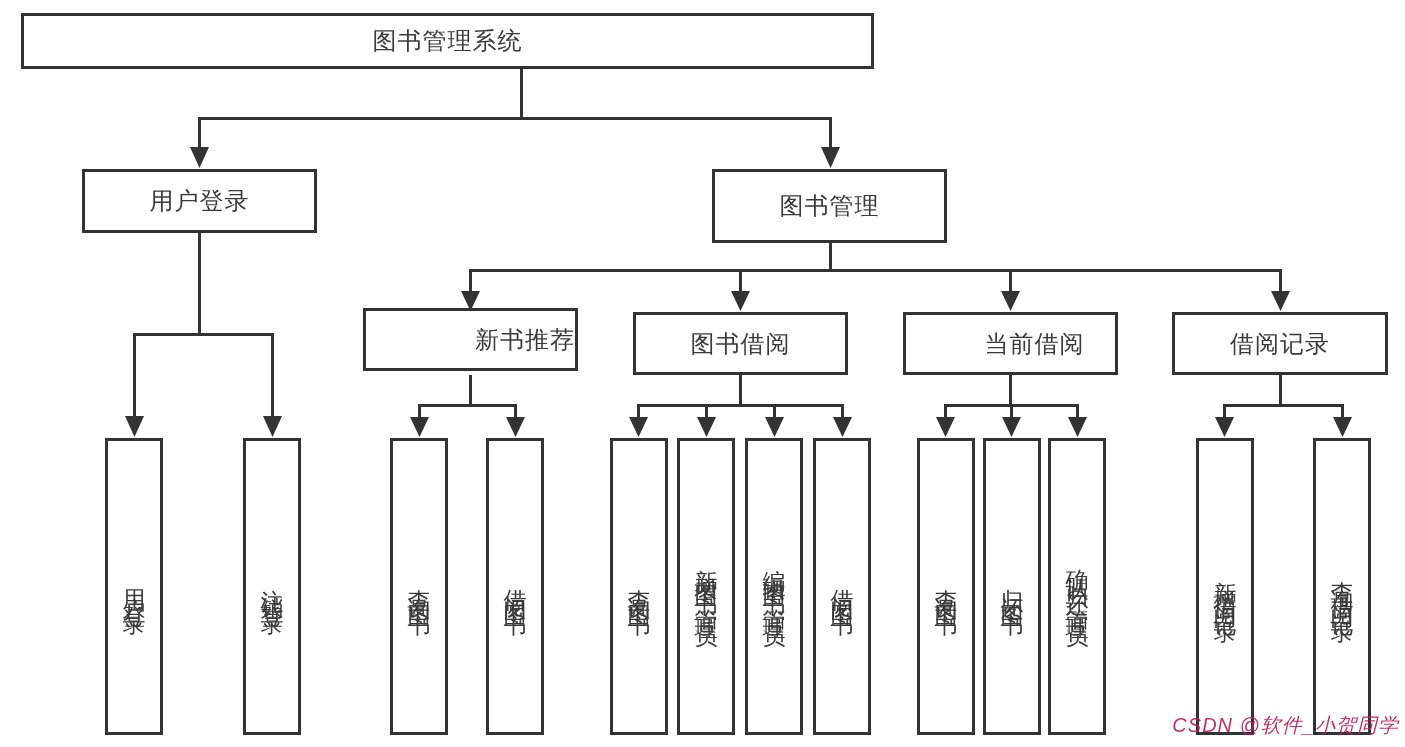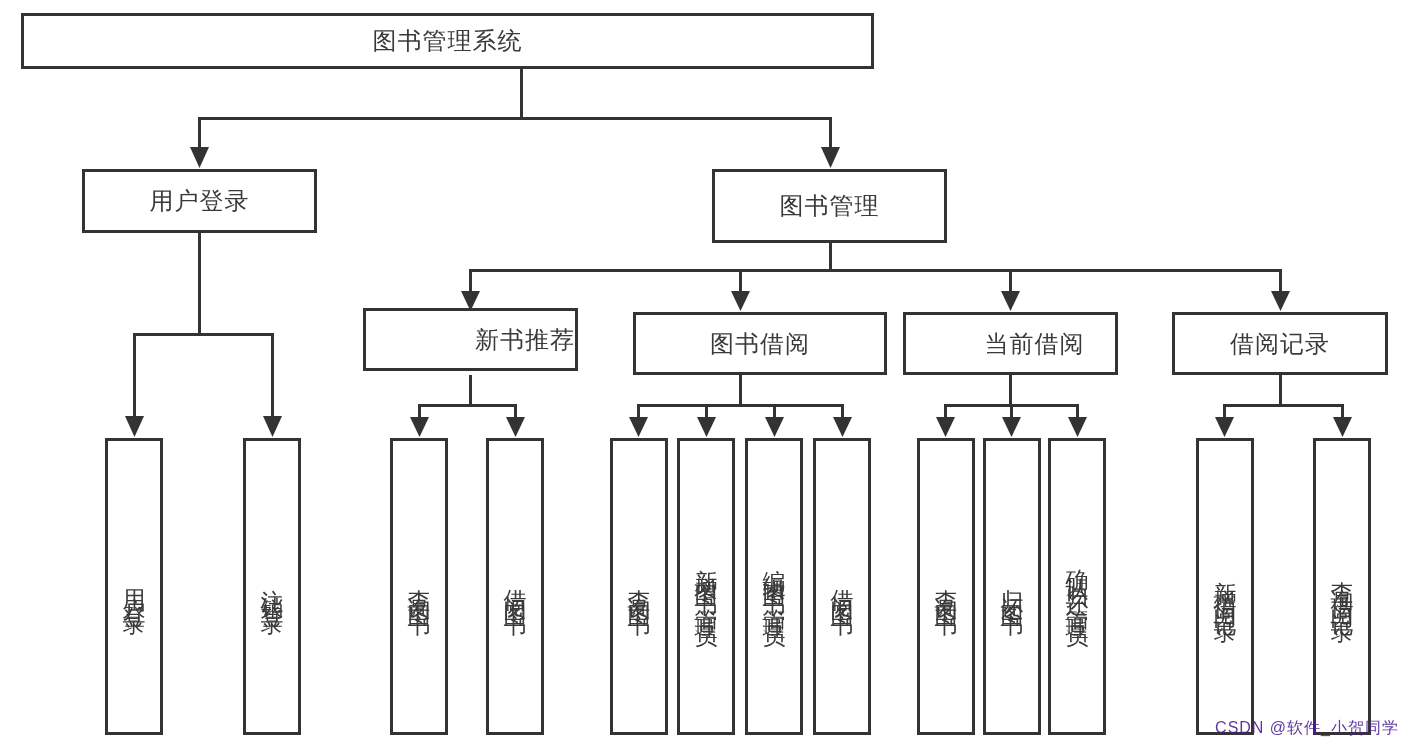--- a/index.html
+++ b/index.html
@@ -46,26 +46,27 @@
     text-orientation: mixed;
     font-size: 23px;
     line-height: 1;
     letter-spacing: 8px;
     white-space: normal;
   }
   .watermark {
     position: absolute;
     right: 6px;
     bottom: 8px;
-    font-size: 16px;
-    color: #4c1d95;
+    font-size: 20px;
+    color: #be185d;
     opacity: 0.9;
     z-index: 5;
     letter-spacing: 1px;
     white-space: nowrap;
+    font-style: italic;
   }
 </style>
 </head>
 <body>
 
 <div class="stage">
 
   <svg class="wires" viewBox="0 0 1405 747" xmlns="http://www.w3.org/2000/svg">
     <g stroke="#333333" stroke-width="3" fill="#333333">
 
@@ -151,21 +152,21 @@
   <div class="node" style="left:82px; top:169px; width:235px; height:64px;">
     <span class="lbl">用户登录</span>
   </div>
   <div class="node" style="left:712px; top:169px; width:235px; height:74px;">
     <span class="lbl">图书管理</span>
   </div>
 
   <div class="node" style="left:363px; top:308px; width:215px; height:63px;justify-content:flex-end;">
     <span class="lbl">新书推荐</span>
   </div>
-  <div class="node" style="left:633px; top:312px; width:254px; height:63px;justify-content:center;">
+  <div class="node" style="left:633px; top:312px; width:215px; height:63px;justify-content:center;">
     <span class="lbl">图书借阅</span>
   </div>
   <div class="node" style="left:903px; top:312px; width:215px; height:63px;padding-left:48px;">
     <span class="lbl">当前借阅</span>
   </div>
   <div class="node" style="left:1172px; top:312px; width:216px; height:63px;">
     <span class="lbl">借阅记录</span>
   </div>
 
   <div class="node leaf" style="left:105px;">

